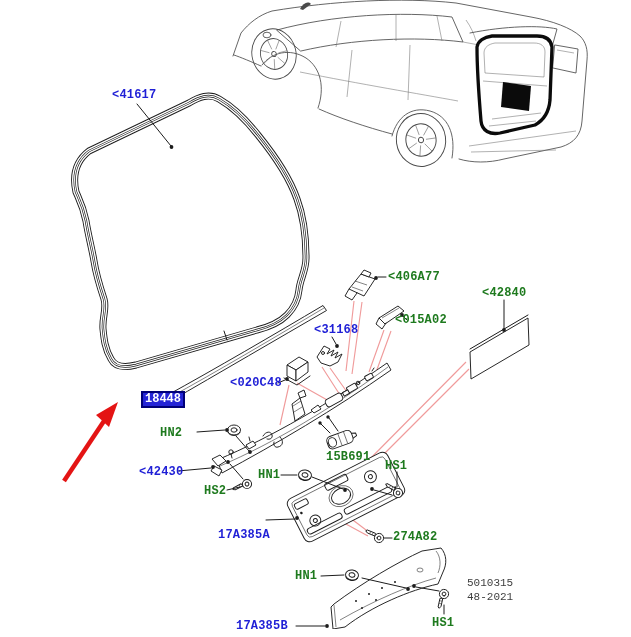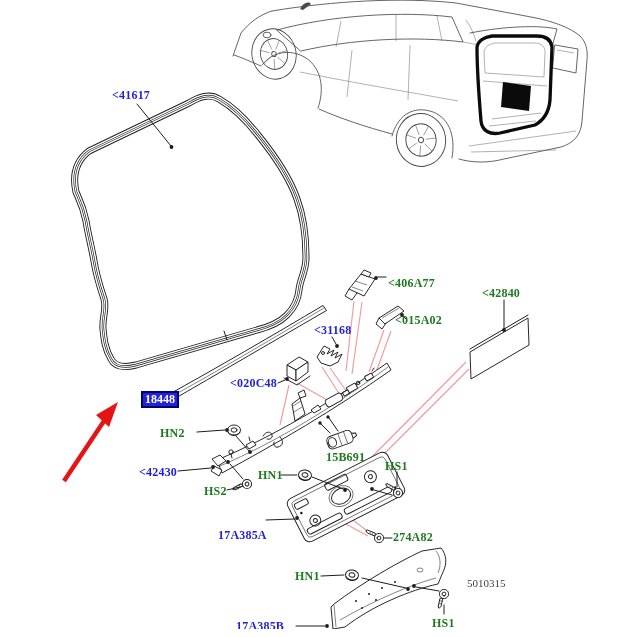--- a/index.html
+++ b/index.html
@@ -1,17 +1,17 @@
 <!DOCTYPE html>
 <html style="--part-ref-blue: #1F1FD6; --hardware-green: #1E7A1E; --highlight-bg: #2424D6; --highlight-border: #000078; --callout-pink: #F09B9B; --arrow-red: #E41414; --line-black: #1C1C1C;"><head>
 <meta charset="utf-8">
 <style>
   html,body{margin:0;padding:0;background:#fff;}
   #stage{position:relative;width:631px;height:629px;background:#fff;overflow:hidden;
-         font-family:Liberation Serif, serif;}
+         font-family:Liberation Mono, monospace;}
   svg{position:absolute;left:0;top:0;}
   .ln{stroke:var(--line-black);stroke-width:1;fill:none;stroke-linecap:round;}
   .dt{fill:var(--line-black);stroke:none;}
   .pk{stroke:var(--callout-pink);stroke-width:1.15;fill:none;}
   .part{stroke:var(--line-black);stroke-width:.95;fill:#fff;stroke-linejoin:round;}
   .pno{stroke:var(--line-black);stroke-width:.95;fill:none;stroke-linejoin:round;stroke-linecap:round;}
   .thin{stroke:var(--line-black);stroke-width:.55;fill:none;}
   .car{stroke:#4a4a4a;stroke-width:.85;fill:none;stroke-linecap:round;stroke-linejoin:round;}
   .carthin{stroke:#6f6f6f;stroke-width:.55;fill:none;}
   .boldseal{stroke:#0b0b0b;stroke-width:3.3;fill:none;stroke-linejoin:round;}
@@ -238,35 +238,36 @@
         <circle cx="327" cy="626" r="1.9" class="dt"></circle>
   </g>
 
   <g>
     <path d="M 64,481 L 104,421" stroke="var(--arrow-red)" stroke-width="4.5" fill="none"></path>
     <polygon points="118,402 96,415 109,427" fill="var(--arrow-red)" stroke="none"></polygon>
   </g>
 </svg>
 
 <div class="plbl blue" style="left:112px;top:88px">&lt;41617</div>
-<div class="plbl green" style="left:388px;top:276px">&lt;406A77</div>
+<div class="plbl green" style="left:388px;top:270px">&lt;406A77</div>
 <div class="plbl green" style="left:395px;top:313px">&lt;015A02</div>
 <div class="plbl green" style="left:482px;top:286px">&lt;42840</div>
 <div class="plbl blue" style="left:314px;top:323px">&lt;31168</div>
 <div class="plbl blue" style="left:230px;top:376px">&lt;020C48</div>
 <div class="hl">18448</div>
 <div class="plbl green" style="left:160px;top:426px">HN2</div>
 <div class="plbl green" style="left:326px;top:450px">15B691</div>
 <div class="plbl blue" style="left:139px;top:465px">&lt;42430</div>
 <div class="plbl green" style="left:258px;top:468px">HN1</div>
 <div class="plbl green" style="left:204px;top:484px">HS2</div>
 <div class="plbl green" style="left:385px;top:459px">HS1</div>
 <div class="plbl blue" style="left:218px;top:528px">17A385A</div>
 <div class="plbl green" style="left:393px;top:530px">274A82</div>
 <div class="plbl green" style="left:295px;top:569px">HN1</div>
 <div class="plbl green" style="left:432px;top:616px">HS1</div>
 <div class="plbl blue" style="left:236px;top:619px">17A385B</div>
 
 <div class="docinfo">
   <div>5010315</div>
+  <div>48-2021</div>
 </div>
 
 </div>
 
 </body></html>

